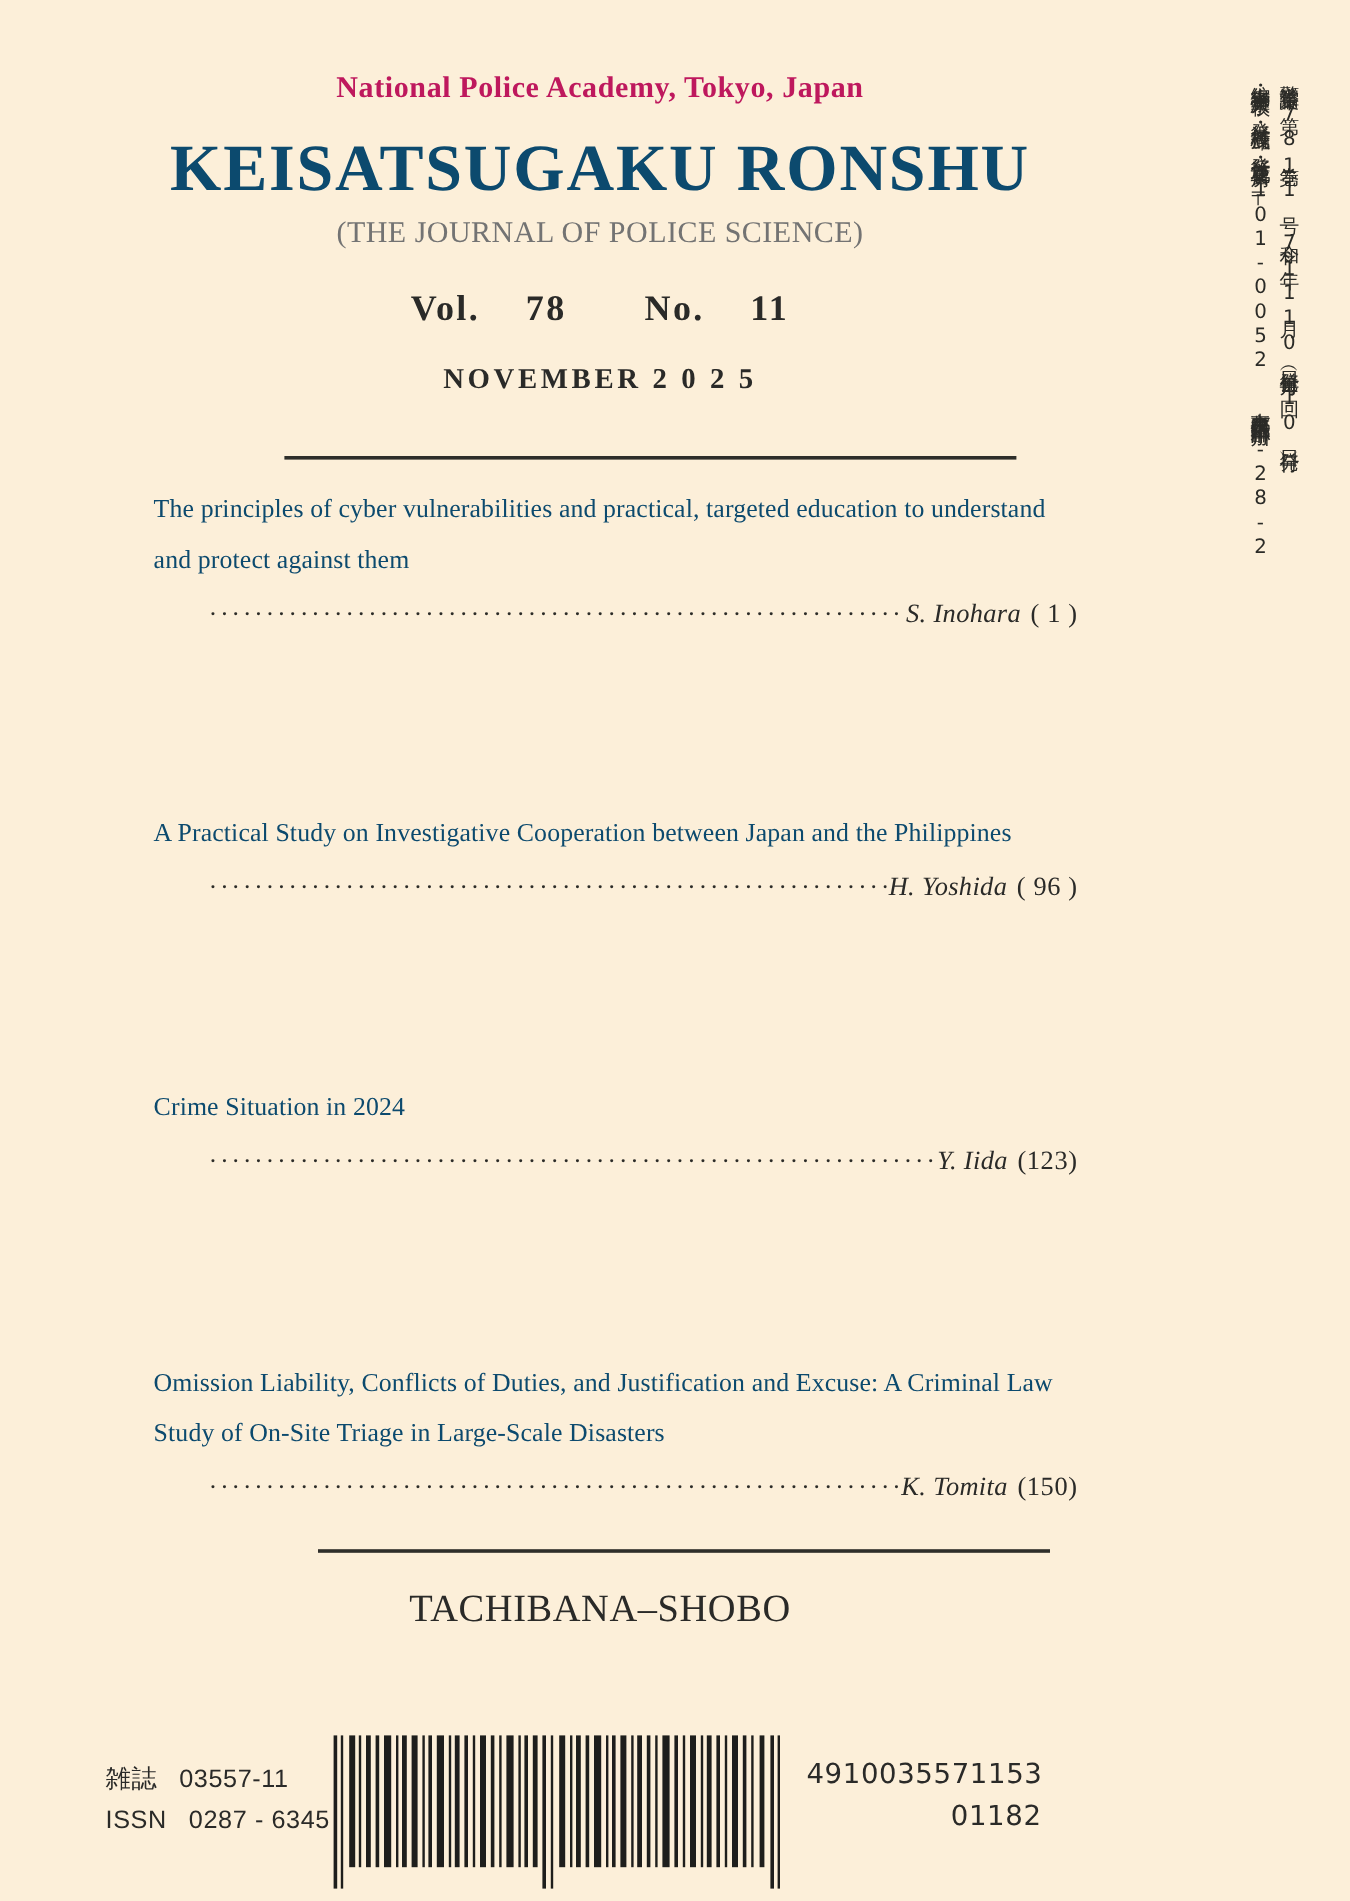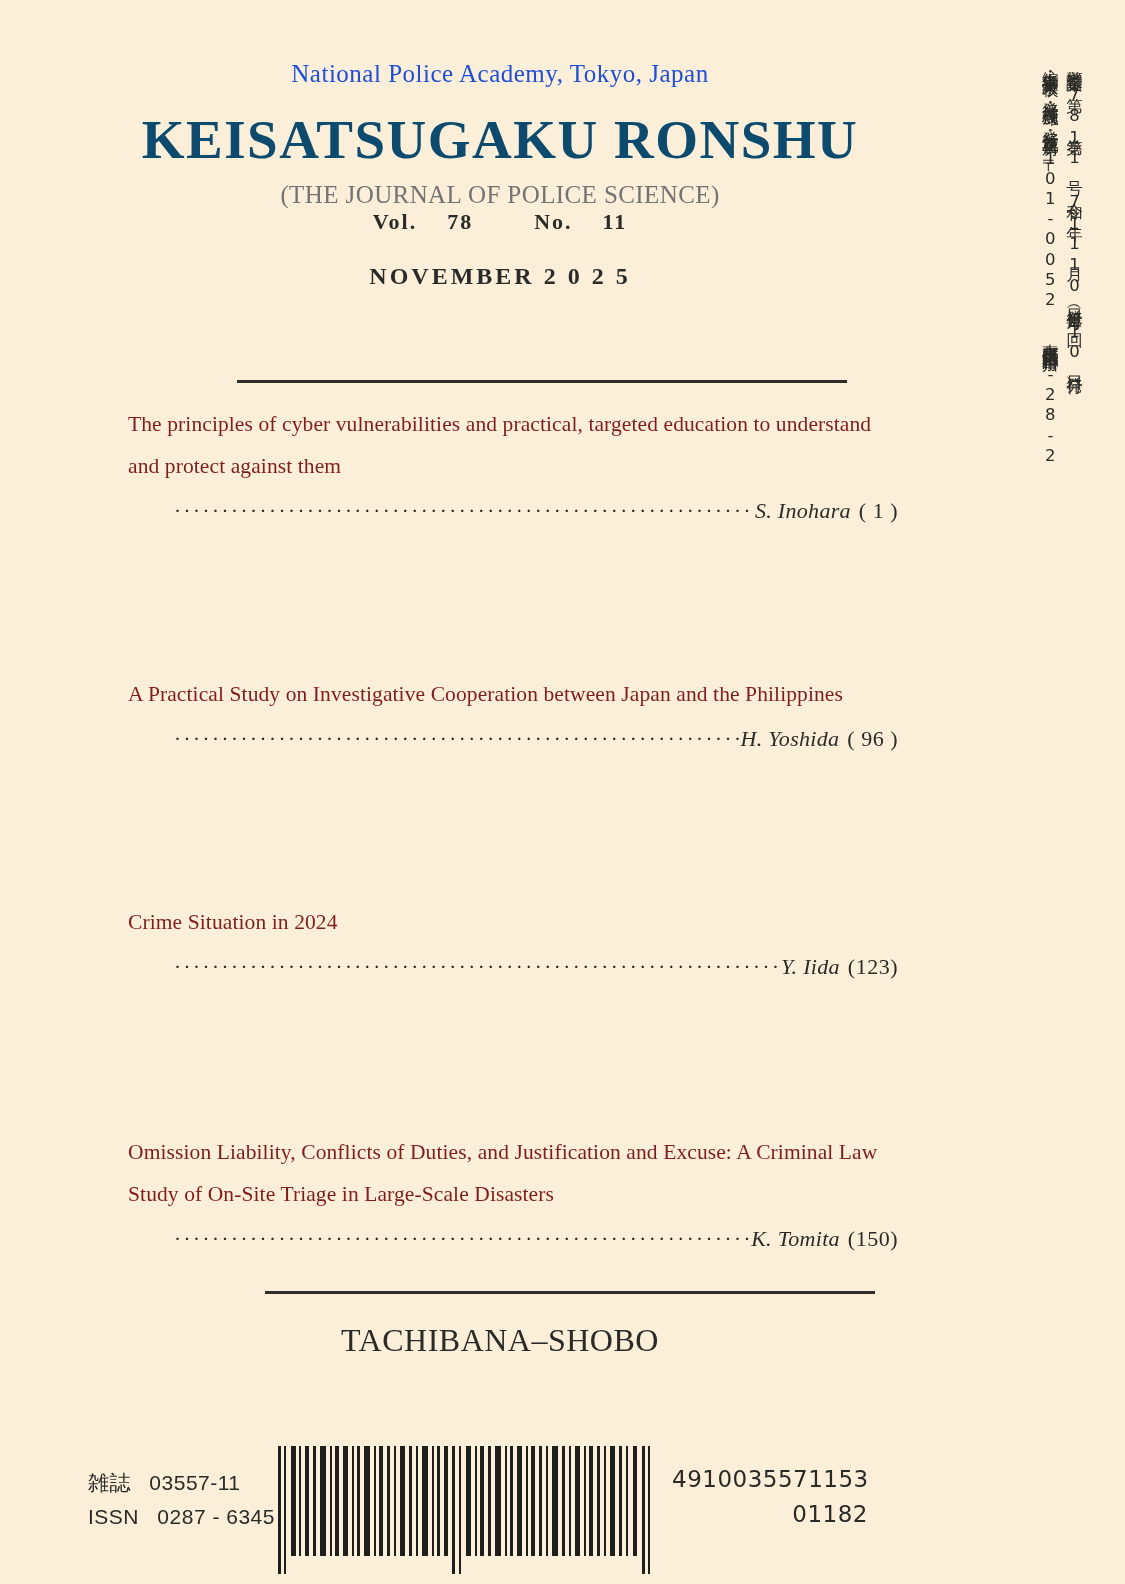--- a/index.html
+++ b/index.html
@@ -24,39 +24,40 @@
   .masthead {
     position: absolute;
     left: 0;
     top: 60px;
     width: 1000px;
     text-align: center;
   }
   .academy {
     font-size: 25px;
     letter-spacing: 0.5px;
-    font-weight: normal;
+    font-weight: bold;
     font-family: "Liberation Serif", serif;
-    color: #1d4ed8;
+    color: #be185d;
   }
   .journal-title {
     margin-top: 20px;
     font-size: 55px;
     font-weight: bold;
     letter-spacing: 1.5px;
     color: #0c4a6e;
   }
   .journal-subtitle {
     margin-top: 10px;
     font-size: 25px;
     letter-spacing: 0.4px;
     color: #737373;
   }
   .volline {
-    font-size: 22px;
+    margin-top: 32px;
+    font-size: 30px;
     font-weight: bold;
     letter-spacing: 2px;
   }
   .volline .gap {
     display: inline-block;
     width: 46px;
   }
   .dateline {
     margin-top: 28px;
     font-size: 24px;
@@ -80,21 +81,21 @@
     top: 404px;
     width: 770px;
   }
   .entry {
     margin-bottom: 0;
   }
   .entry .title {
     font-size: 21.5px;
     line-height: 1.95;
     letter-spacing: 0.1px;
-    color: #7f1d1d;
+    color: #0c4a6e;
   }
   .entry .leader {
     display: flex;
     align-items: baseline;
     justify-content: flex-end;
     margin-top: 10px;
     white-space: nowrap;
   }
   .entry .dots {
     flex: 1 1 auto;

